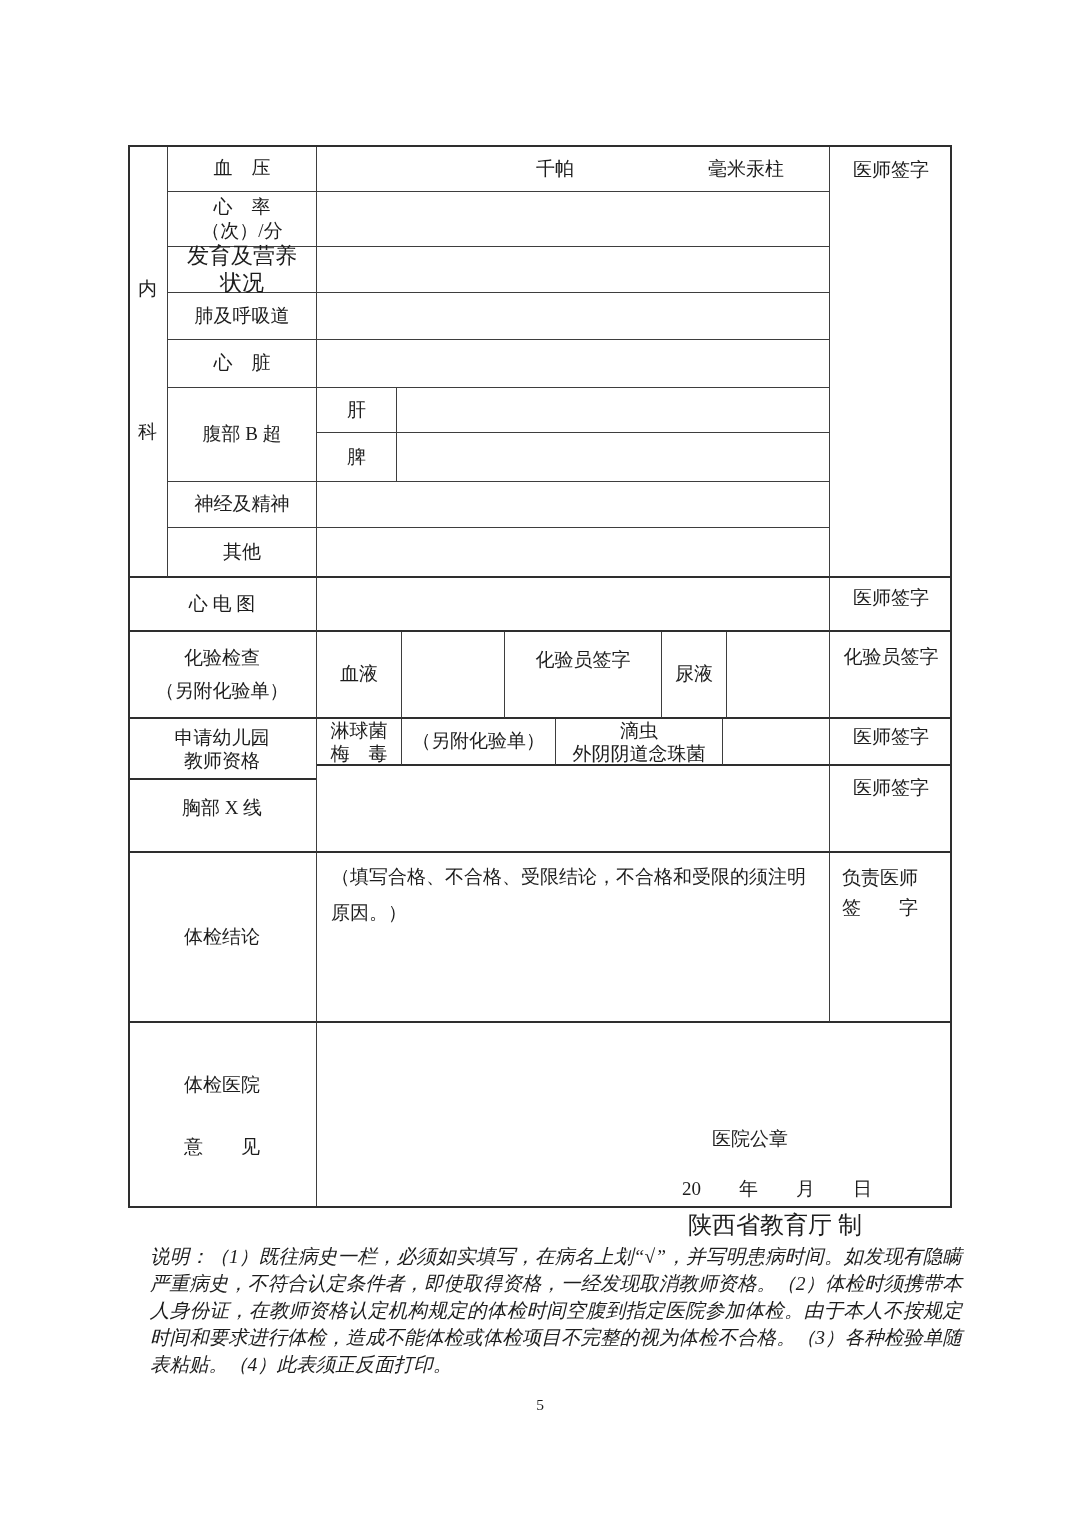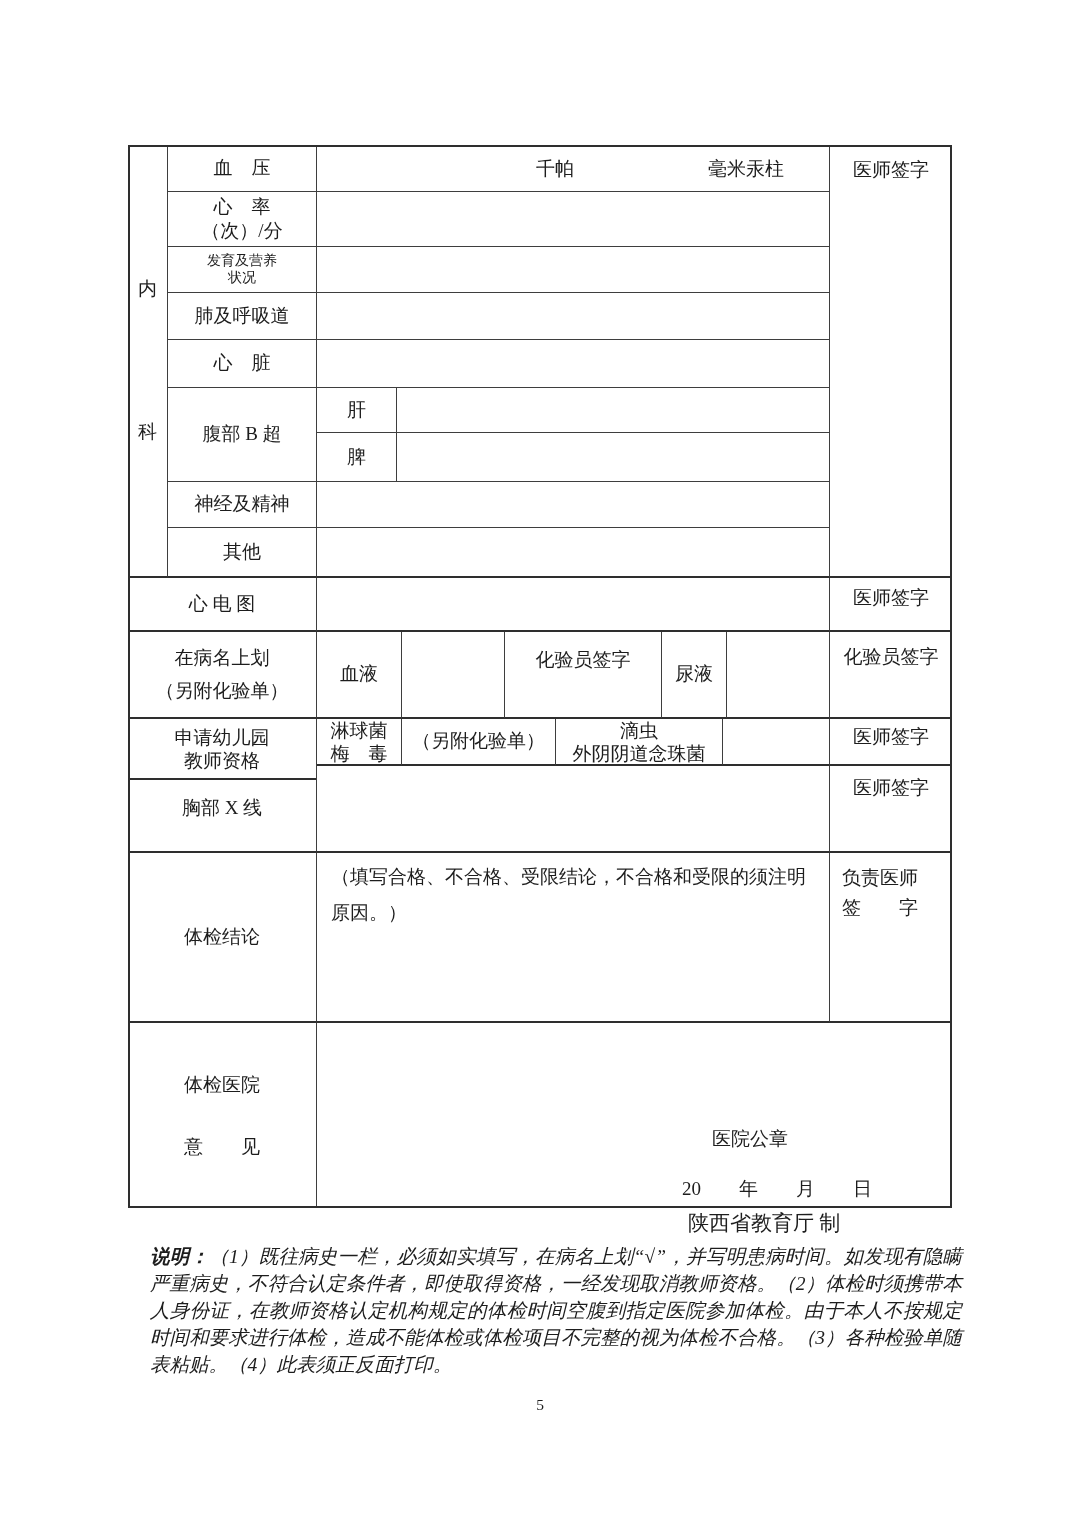--- a/index.html
+++ b/index.html
@@ -10,24 +10,24 @@
   .cell{position:absolute;box-sizing:border-box;
         border-right:1px solid #3e3e3e;border-bottom:1px solid #3e3e3e;
         display:flex;align-items:center;justify-content:center;
         text-align:center;font-size:19px;line-height:1.3;}
   .col{flex-direction:column;}
   .noR{border-right:none;}
   .noB{border-bottom:none;}
   .thickB{border-bottom-width:2px;border-bottom-color:#2e2e2e;}
   .topA{align-items:flex-start;}
   .leftA{justify-content:flex-start;text-align:left;}
-  .issuer{position:absolute;left:688px;top:1209px;font-size:21px;}
+  .issuer{position:absolute;left:688px;top:1209px;font-size:24px;}
   .notes{position:absolute;left:150px;top:1243px;width:812px;font-size:19.5px;
          line-height:27px;text-align:justify;font-style:italic;}
-  .notes b{font-style:normal;font-weight:bold;font-style:italic;margin-top:24px;}
+  .notes b{font-style:normal;font-weight:normal;font-style:italic;margin-top:24px;}
   .pagenum{position:absolute;left:0;right:0;top:1396px;text-align:center;font-size:15.5px;}
 </style>
 </head>
 <body>
 
 <div class="page">
   <div class="tbl">
 
     <div class="cell col thickB" style="left:0;top:0;width:40px;height:433px;row-gap:118px;">
       <span>内</span>
@@ -41,21 +41,21 @@
       <span>心　率</span>
       <span>（次）/分</span>
     </div>
 
     <div class="cell" style="left:189px;top:0;width:513px;height:47px;position:absolute;">
       <span style="position:absolute;left:219px;top:12px;">千帕</span>
       <span style="position:absolute;left:391px;top:12px;">毫米汞柱</span>
     </div>
     <div class="cell" style="left:189px;top:47px;width:513px;height:55px;"></div>
 
-    <div class="cell col" style="left:40px;top:102px;width:149px;height:46px;line-height:1.2;font-size:14px;">
+    <div class="cell col" style="left:40px;top:102px;width:149px;height:46px;line-height:1.2;font-size:22px;">
       <span>发育及营养</span>
       <span>状况</span>
     </div>
     <div class="cell" style="left:189px;top:102px;width:513px;height:46px;"></div>
 
     <div class="cell" style="left:40px;top:148px;width:149px;height:47px;">
       <span>肺及呼吸道</span>
     </div>
     <div class="cell" style="left:189px;top:148px;width:513px;height:47px;"></div>
 
@@ -92,21 +92,21 @@
 
     <div class="cell thickB" style="left:0;top:433px;width:189px;height:54px;">
       <span>心 电 图</span>
     </div>
     <div class="cell thickB" style="left:189px;top:433px;width:513px;height:54px;"></div>
     <div class="cell noR thickB topA" style="left:702px;top:433px;width:122px;height:54px;padding-top:8px;">
       <span>医师签字</span>
     </div>
 
     <div class="cell col thickB" style="left:0;top:487px;width:189px;height:87px;line-height:1.7;">
-      <span>在病名上划</span>
+      <span>化验检查</span>
       <span>（另附化验单）</span>
     </div>
     <div class="cell thickB" style="left:189px;top:487px;width:85px;height:87px;">
       <span>血液</span>
     </div>
     <div class="cell thickB" style="left:274px;top:487px;width:103px;height:87px;"></div>
     <div class="cell thickB topA" style="left:377px;top:487px;width:157px;height:87px;padding-top:16px;">
       <span>化验员签字</span>
     </div>
     <div class="cell thickB" style="left:534px;top:487px;width:65px;height:87px;">

